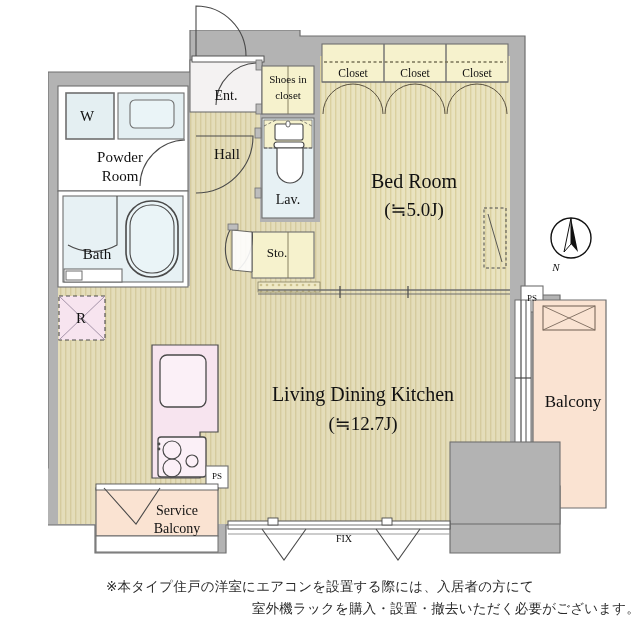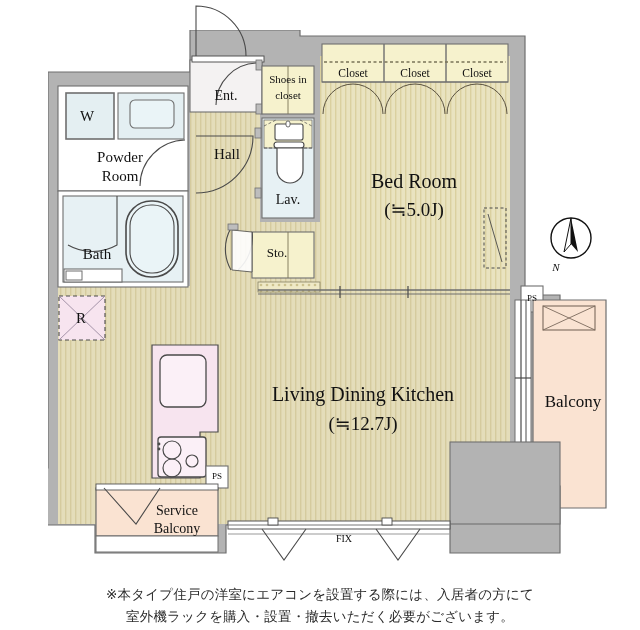--- a/index.html
+++ b/index.html
@@ -1,22 +1,22 @@
 <!DOCTYPE html>
 <html><head>
 <meta charset="utf-8">
 <style>
   html,body{margin:0;padding:0;background:#ffffff;}
   body{width:640px;height:630px;font-family:"Liberation Serif",serif;color:#1a1a1a;overflow:hidden;}
   #stage{position:relative;width:640px;height:630px;}
   svg{display:block;}
   .lbl{font-family:"Liberation Serif",serif;fill:#111;text-anchor:middle;dominant-baseline:middle;}
-  .note{position:absolute;left:0;width:640px;text-align:center;font-family:"DejaVu Sans",sans-serif;font-size:13.5px;color:#2b2b2b;letter-spacing:.2px;margin-top:8px;}
+  .note{position:absolute;left:0;width:640px;text-align:center;font-family:"DejaVu Sans",sans-serif;font-size:13.5px;color:#2b2b2b;letter-spacing:.2px;}
   .note.l1{top:578px;}
-  .note.l2{top:600px;}
+  .note.l2{top:600px;text-align:right;}
 </style>
 </head>
 <body>
 
 <div id="stage">
 
   <svg width="640" height="630" viewBox="0 0 640 630">
     <defs>
       <pattern id="wood" width="5" height="5" patternUnits="userSpaceOnUse">
         <rect width="5" height="5" fill="#e4ddba"></rect>

